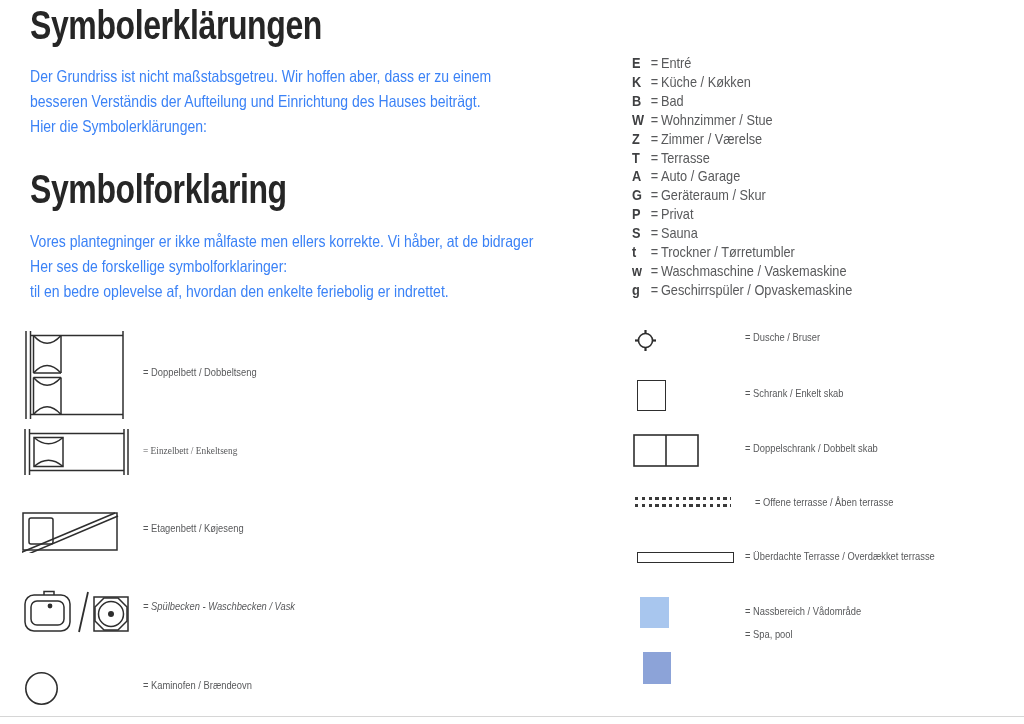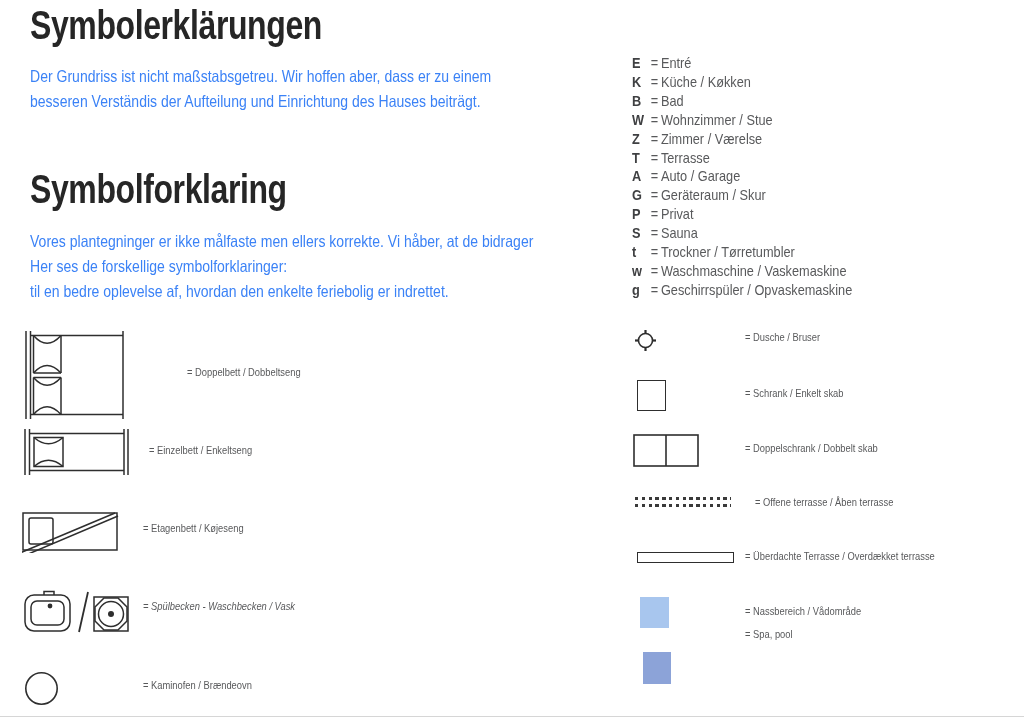--- a/index.html
+++ b/index.html
@@ -30,20 +30,21 @@
 </style>
 </head>
 <body>
 
 <div class="abs" style="left:30px;top:2px;">
   <span class="heading">Symbolerklärungen</span>
 </div>
 <div class="abs para" style="left:30px;top:64px;">
   <div><span class="cond">Der Grundriss ist nicht maßstabsgetreu. Wir hoffen aber, dass er zu einem</span></div>
   <div><span class="cond">besseren Verständis der Aufteilung und Einrichtung des Hauses beiträgt.</span></div>
+  <div><span class="cond">Hier die Symbolerklärungen:</span></div>
 </div>
 
 <div class="abs" style="left:30px;top:166px;">
   <span class="heading">Symbolforklaring</span>
 </div>
 <div class="abs para" style="left:30px;top:229px;">
   <div><span class="cond">Vores plantegninger er ikke målfaste men ellers korrekte. Vi håber, at de bidrager</span></div>
   <div><span class="cond">Her ses de forskellige symbolforklaringer:</span></div>
   <div><span class="cond">til en bedre oplevelse af, hvordan den enkelte feriebolig er indrettet.</span></div>
 </div>
@@ -128,38 +129,38 @@
       <line x1="9.5" y1="42" x2="37" y2="42"></line>
     <path d="M9.5,4.5 Q23,20 37,4.5"></path>
       <path d="M9.5,42 Q23,27 37,42"></path>
     <line x1="9.5" y1="46.5" x2="9.5" y2="83.5"></line>
       <line x1="37" y1="46.5" x2="37" y2="83.5"></line>
       <line x1="9.5" y1="46.5" x2="37" y2="46.5"></line>
     <path d="M9.5,46.5 Q23,62 37,46.5"></path>
       <path d="M9.5,83.5 Q23,68 37,83.5"></path>
   </g>
 </svg>
-<div class="abs sym-label" style="left:143px;top:366px;margin-left:44px;">
+<div class="abs sym-label" style="left:143px;top:366px;">
   <span class="cond">= Doppelbett / Dobbeltseng</span>
 </div>
 
 <svg class="abs" style="left:23px;top:429px;" width="108" height="46" viewBox="0 0 108 46">
   <g stroke="#2e2e2e" stroke-width="1.5" fill="none">
     <line x1="2" y1="0" x2="2" y2="46"></line>
       <line x1="6.5" y1="0" x2="6.5" y2="46"></line>
     <line x1="101" y1="0" x2="101" y2="46"></line>
       <line x1="105" y1="0" x2="105" y2="46"></line>
     <line x1="6.5" y1="4.5" x2="101" y2="4.5"></line>
       <line x1="6.5" y1="41.5" x2="101" y2="41.5"></line>
     <rect x="11" y="8.5" width="29" height="29"></rect>
     <path d="M11,8.5 Q25.5,21 40,8.5"></path>
       <path d="M11,37.5 Q25.5,25 40,37.5"></path>
   </g>
 </svg>
-<div class="abs sym-label" style="left:149px;top:444px;">
+<div class="abs sym-label" style="left:143px;top:444px;font-family:Liberation Serif, serif;">
   <span class="cond">= Einzelbett / Enkeltseng</span>
 </div>
 
 <svg class="abs" style="left:22px;top:511px;" width="97" height="42" viewBox="0 0 97 42">
   <g stroke="#2e2e2e" stroke-width="1.5" fill="none">
     <rect x="1" y="2" width="94" height="37"></rect>
     <rect x="7" y="7" width="24" height="26" rx="2"></rect>
     <line x1="-2" y1="42" x2="93" y2="2"></line>
     <line x1="4" y1="44" x2="96" y2="5"></line>
   </g>

